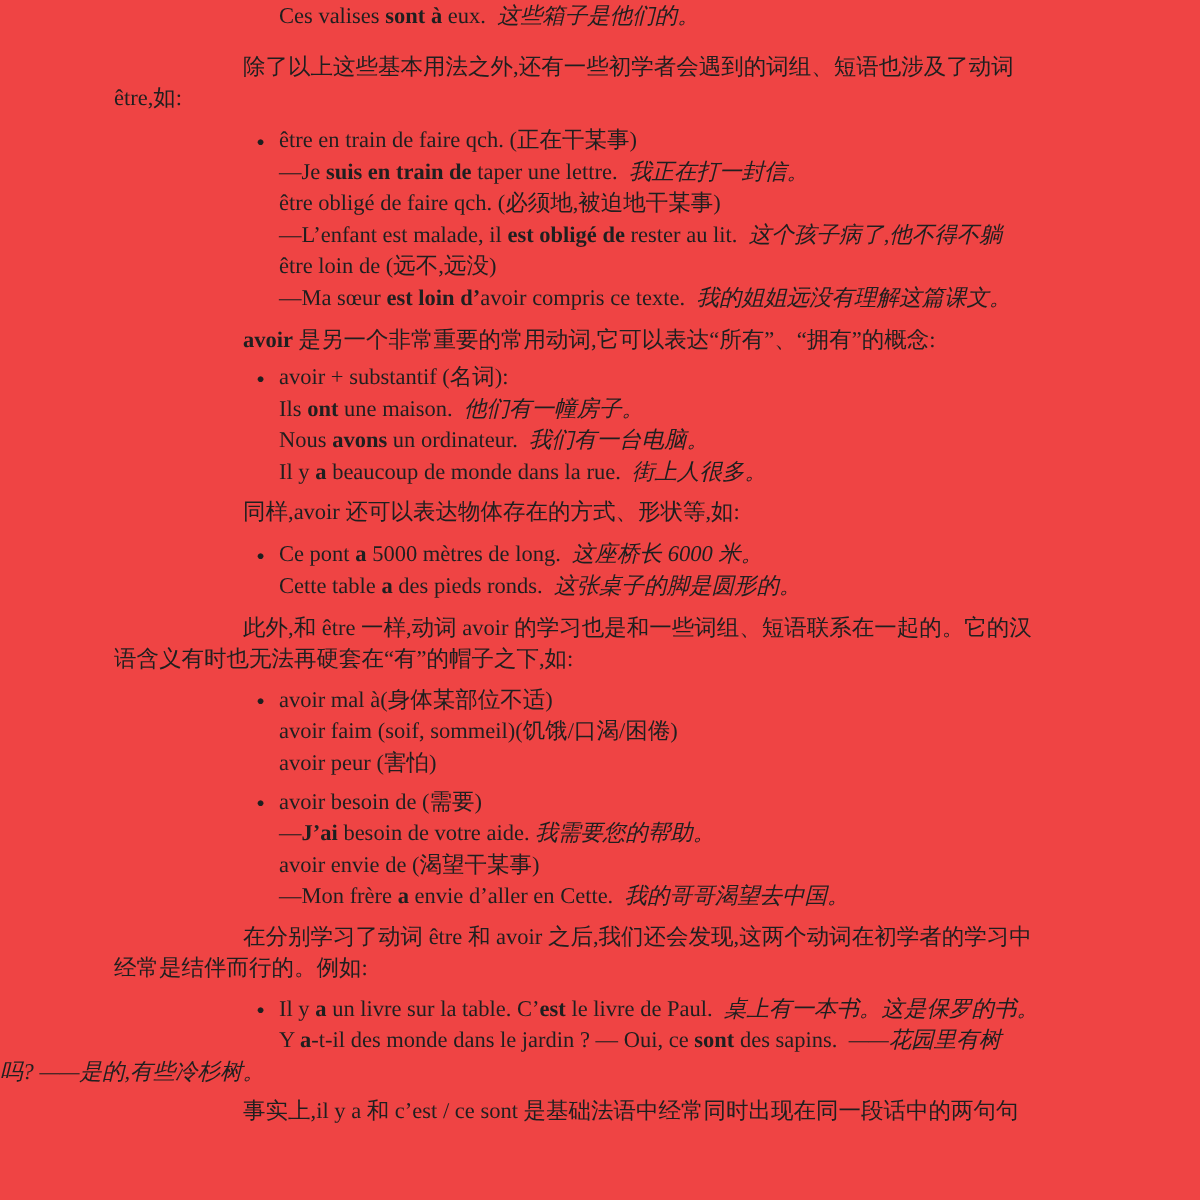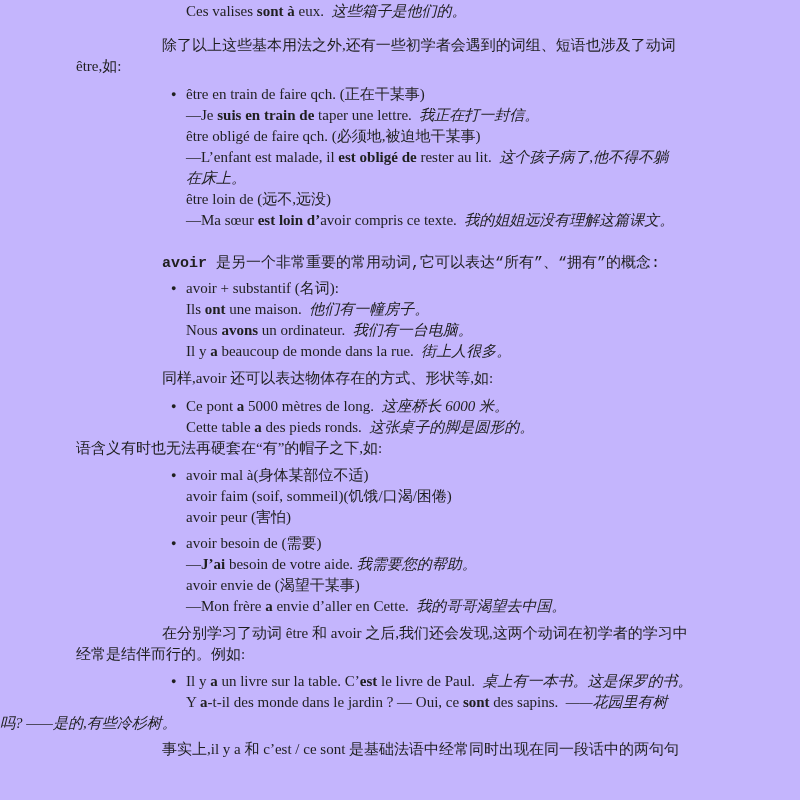--- a/index.html
+++ b/index.html
@@ -4,21 +4,21 @@
 <style>
   html, body {
     margin: 0;
     padding: 0;
     background: #ffffff;
   }
   .page {
     position: relative;
     width: 800px;
     height: 800px;
-    background: #c4b5fd;
+    background: #ef4444;
     color: #1f1f1f;
     font-family: "Liberation Serif", "DejaVu Serif", serif;
     font-size: 15px;
     box-sizing: border-box;
     padding-top: 1px;
     overflow: hidden;
   }
   .l {
     position: relative;
     white-space: pre;
@@ -45,31 +45,31 @@
 
 <div class="page">
   <div>
       <div class="l content"><span>Ces valises </span><span class="b">sont à</span><span> eux.  </span><span class="k">这些箱子是他们的。</span></div>
       <div class="l para" style="margin-top: 13px;"><span>除了以上这些基本用法之外,还有一些初学者会遇到的词组、短语也涉及了动词</span></div>
       <div class="l flush"><span>être,如:</span></div>
       <div class="l bullet" style="margin-top: 7px;"><span class="dot">●</span><span>être en train de faire qch. (正在干某事)</span></div>
       <div class="l content"><span>—Je </span><span class="b">suis en train de</span><span> taper une lettre.  </span><span class="k">我正在打一封信。</span></div>
       <div class="l content"><span>être obligé de faire qch. (必须地,被迫地干某事)</span></div>
       <div class="l content"><span>—L’enfant est malade, il </span><span class="b">est obligé de</span><span> rester au lit.  </span><span class="k">这个孩子病了,他不得不躺</span></div>
-      <div class="l content"><span class="k">在床上。</span></div>
       <div class="l content"><span>être loin de (远不,远没)</span></div>
       <div class="l content"><span>—Ma sœur </span><span class="b">est loin d’</span><span>avoir compris ce texte.  </span><span class="k">我的姐姐远没有理解这篇课文。</span></div>
-      <div class="l para" style="margin-top: 22px; font-family: Liberation Mono, monospace;"><span class="b">avoir</span><span> 是另一个非常重要的常用动词,它可以表达“所有”、“拥有”的概念:</span></div>
+      <div class="l para" style="margin-top: 7px;"><span class="b">avoir</span><span> 是另一个非常重要的常用动词,它可以表达“所有”、“拥有”的概念:</span></div>
       <div class="l bullet" style="margin-top: 4px;"><span class="dot">●</span><span>avoir + substantif (名词):</span></div>
       <div class="l content"><span>Ils </span><span class="b">ont</span><span> une maison.  </span><span class="k">他们有一幢房子。</span></div>
       <div class="l content"><span>Nous </span><span class="b">avons</span><span> un ordinateur.  </span><span class="k">我们有一台电脑。</span></div>
       <div class="l content"><span>Il y </span><span class="b">a</span><span> beaucoup de monde dans la rue.  </span><span class="k">街上人很多。</span></div>
       <div class="l para" style="margin-top: 6px;"><span>同样,avoir 还可以表达物体存在的方式、形状等,如:</span></div>
       <div class="l bullet" style="margin-top: 7px;"><span class="dot">●</span><span>Ce pont </span><span class="b">a</span><span> 5000 mètres de long.  </span><span class="k">这座桥长 6000 米。</span></div>
       <div class="l content"><span>Cette table </span><span class="b">a</span><span> des pieds ronds.  </span><span class="k">这张桌子的脚是圆形的。</span></div>
+      <div class="l para" style="margin-top: 7px;"><span>此外,和 être 一样,动词 avoir 的学习也是和一些词组、短语联系在一起的。它的汉</span></div>
       <div class="l flush"><span>语含义有时也无法再硬套在“有”的帽子之下,如:</span></div>
       <div class="l bullet" style="margin-top: 6px;"><span class="dot">●</span><span>avoir mal à(身体某部位不适)</span></div>
       <div class="l content"><span>avoir faim (soif, sommeil)(饥饿/口渴/困倦)</span></div>
       <div class="l content"><span>avoir peur (害怕)</span></div>
       <div class="l bullet" style="margin-top: 5px;"><span class="dot">●</span><span>avoir besoin de (需要)</span></div>
       <div class="l content"><span>—</span><span class="b">J’ai</span><span> besoin de votre aide. </span><span class="k">我需要您的帮助。</span></div>
       <div class="l content"><span>avoir envie de (渴望干某事)</span></div>
       <div class="l content"><span>—Mon frère </span><span class="b">a</span><span> envie d’aller en Cette.  </span><span class="k">我的哥哥渴望去中国。</span></div>
       <div class="l para" style="margin-top: 6px;"><span>在分别学习了动词 être 和 avoir 之后,我们还会发现,这两个动词在初学者的学习中</span></div>
       <div class="l flush"><span>经常是结伴而行的。例如:</span></div>

